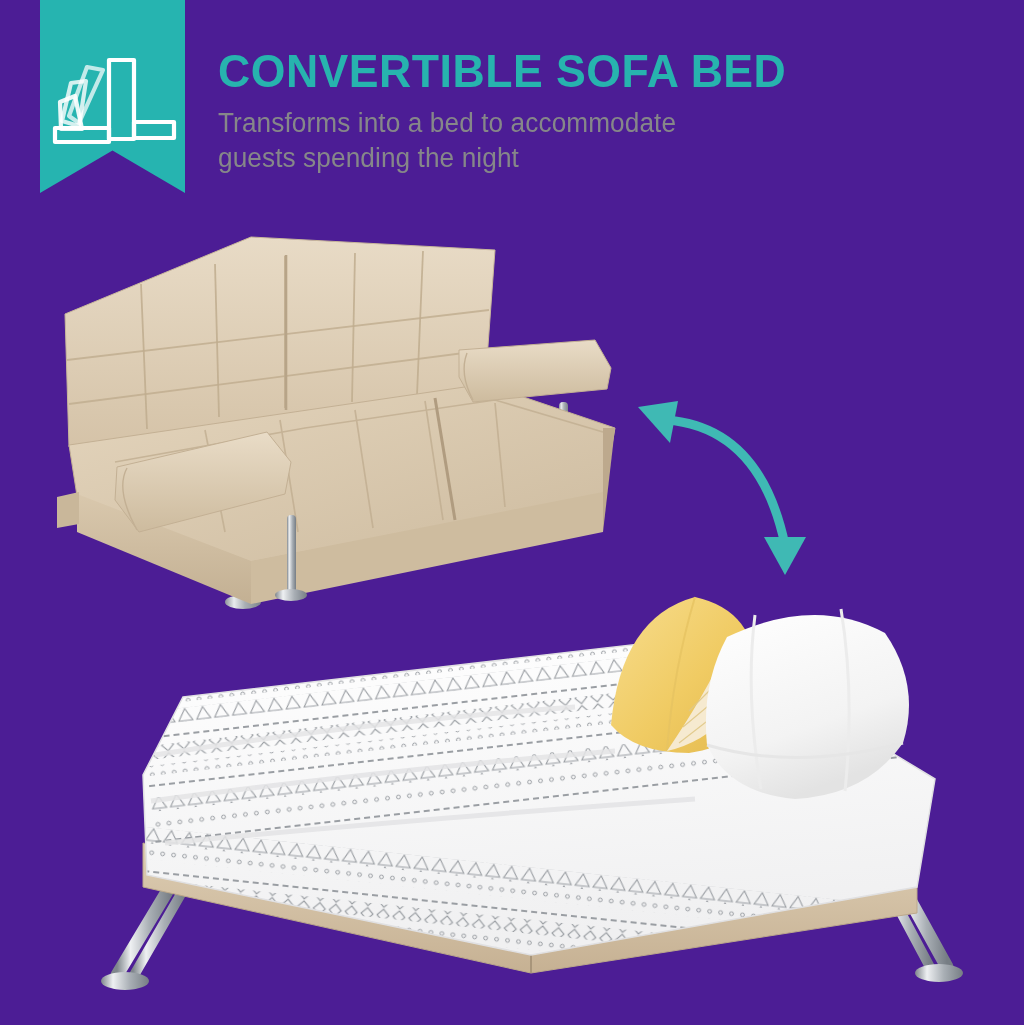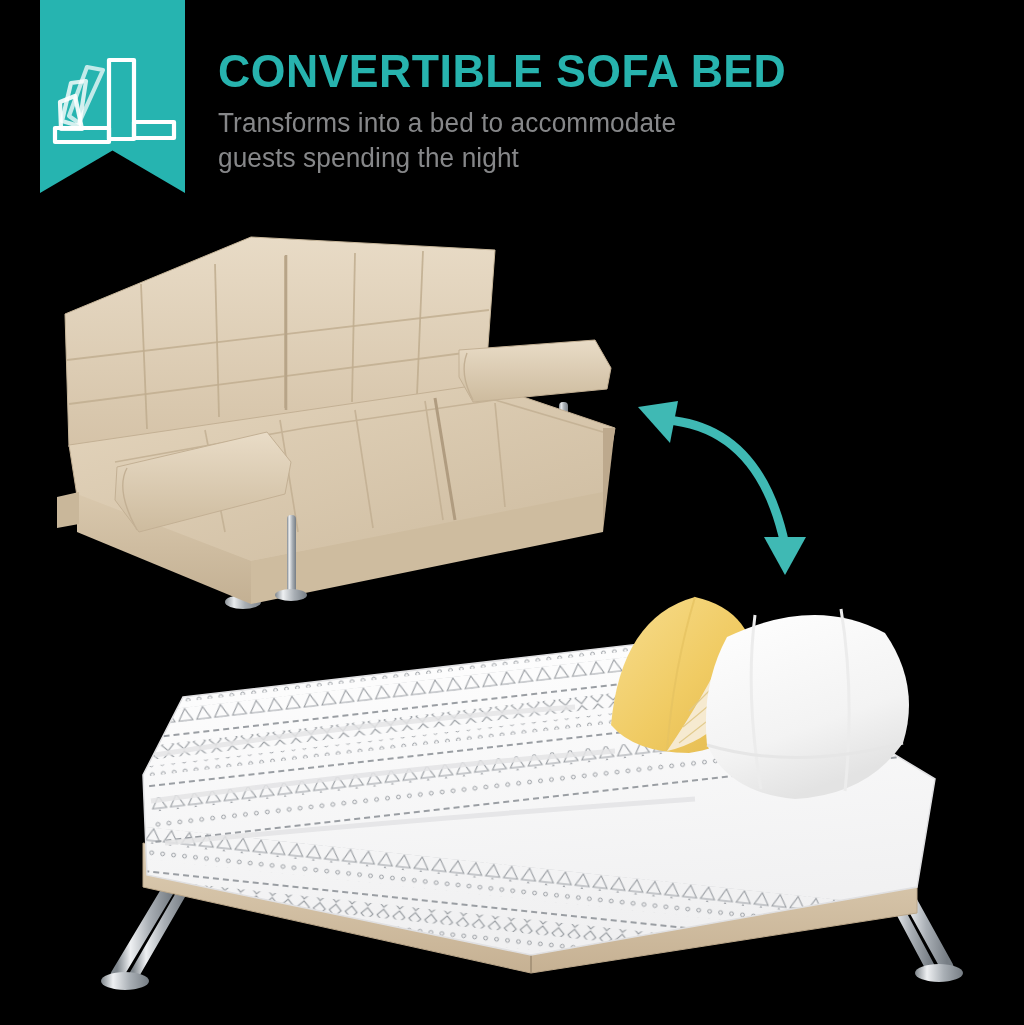--- a/index.html
+++ b/index.html
@@ -2,21 +2,21 @@
 <html><head>
 <meta charset="utf-8">
 <style>
   * { margin:0; padding:0; box-sizing:border-box; }
   html,body{
     width:1024px; height:1025px;
     background:#ffffff;
     font-family:"Liberation Sans", sans-serif;
     overflow:hidden;
   }
-  .page{ position:relative; width:1024px; height:1025px; background:#000000; }
+  .page{ position:relative; width:1024px; height:1025px; background:#4c1d95; }
 
   
   .header{ position:absolute; left:0; top:0; width:1024px; height:215px; }
 
   .banner{
     position:absolute; left:40px; top:0; width:145px; height:193px;
     background:#26b4b0;
     clip-path: polygon(0 0, 100% 0, 100% 100%, 50% 78%, 0 100%);
   }
   .banner-icon{ position:absolute; left:46px; top:50px; width:135px; height:110px; }

